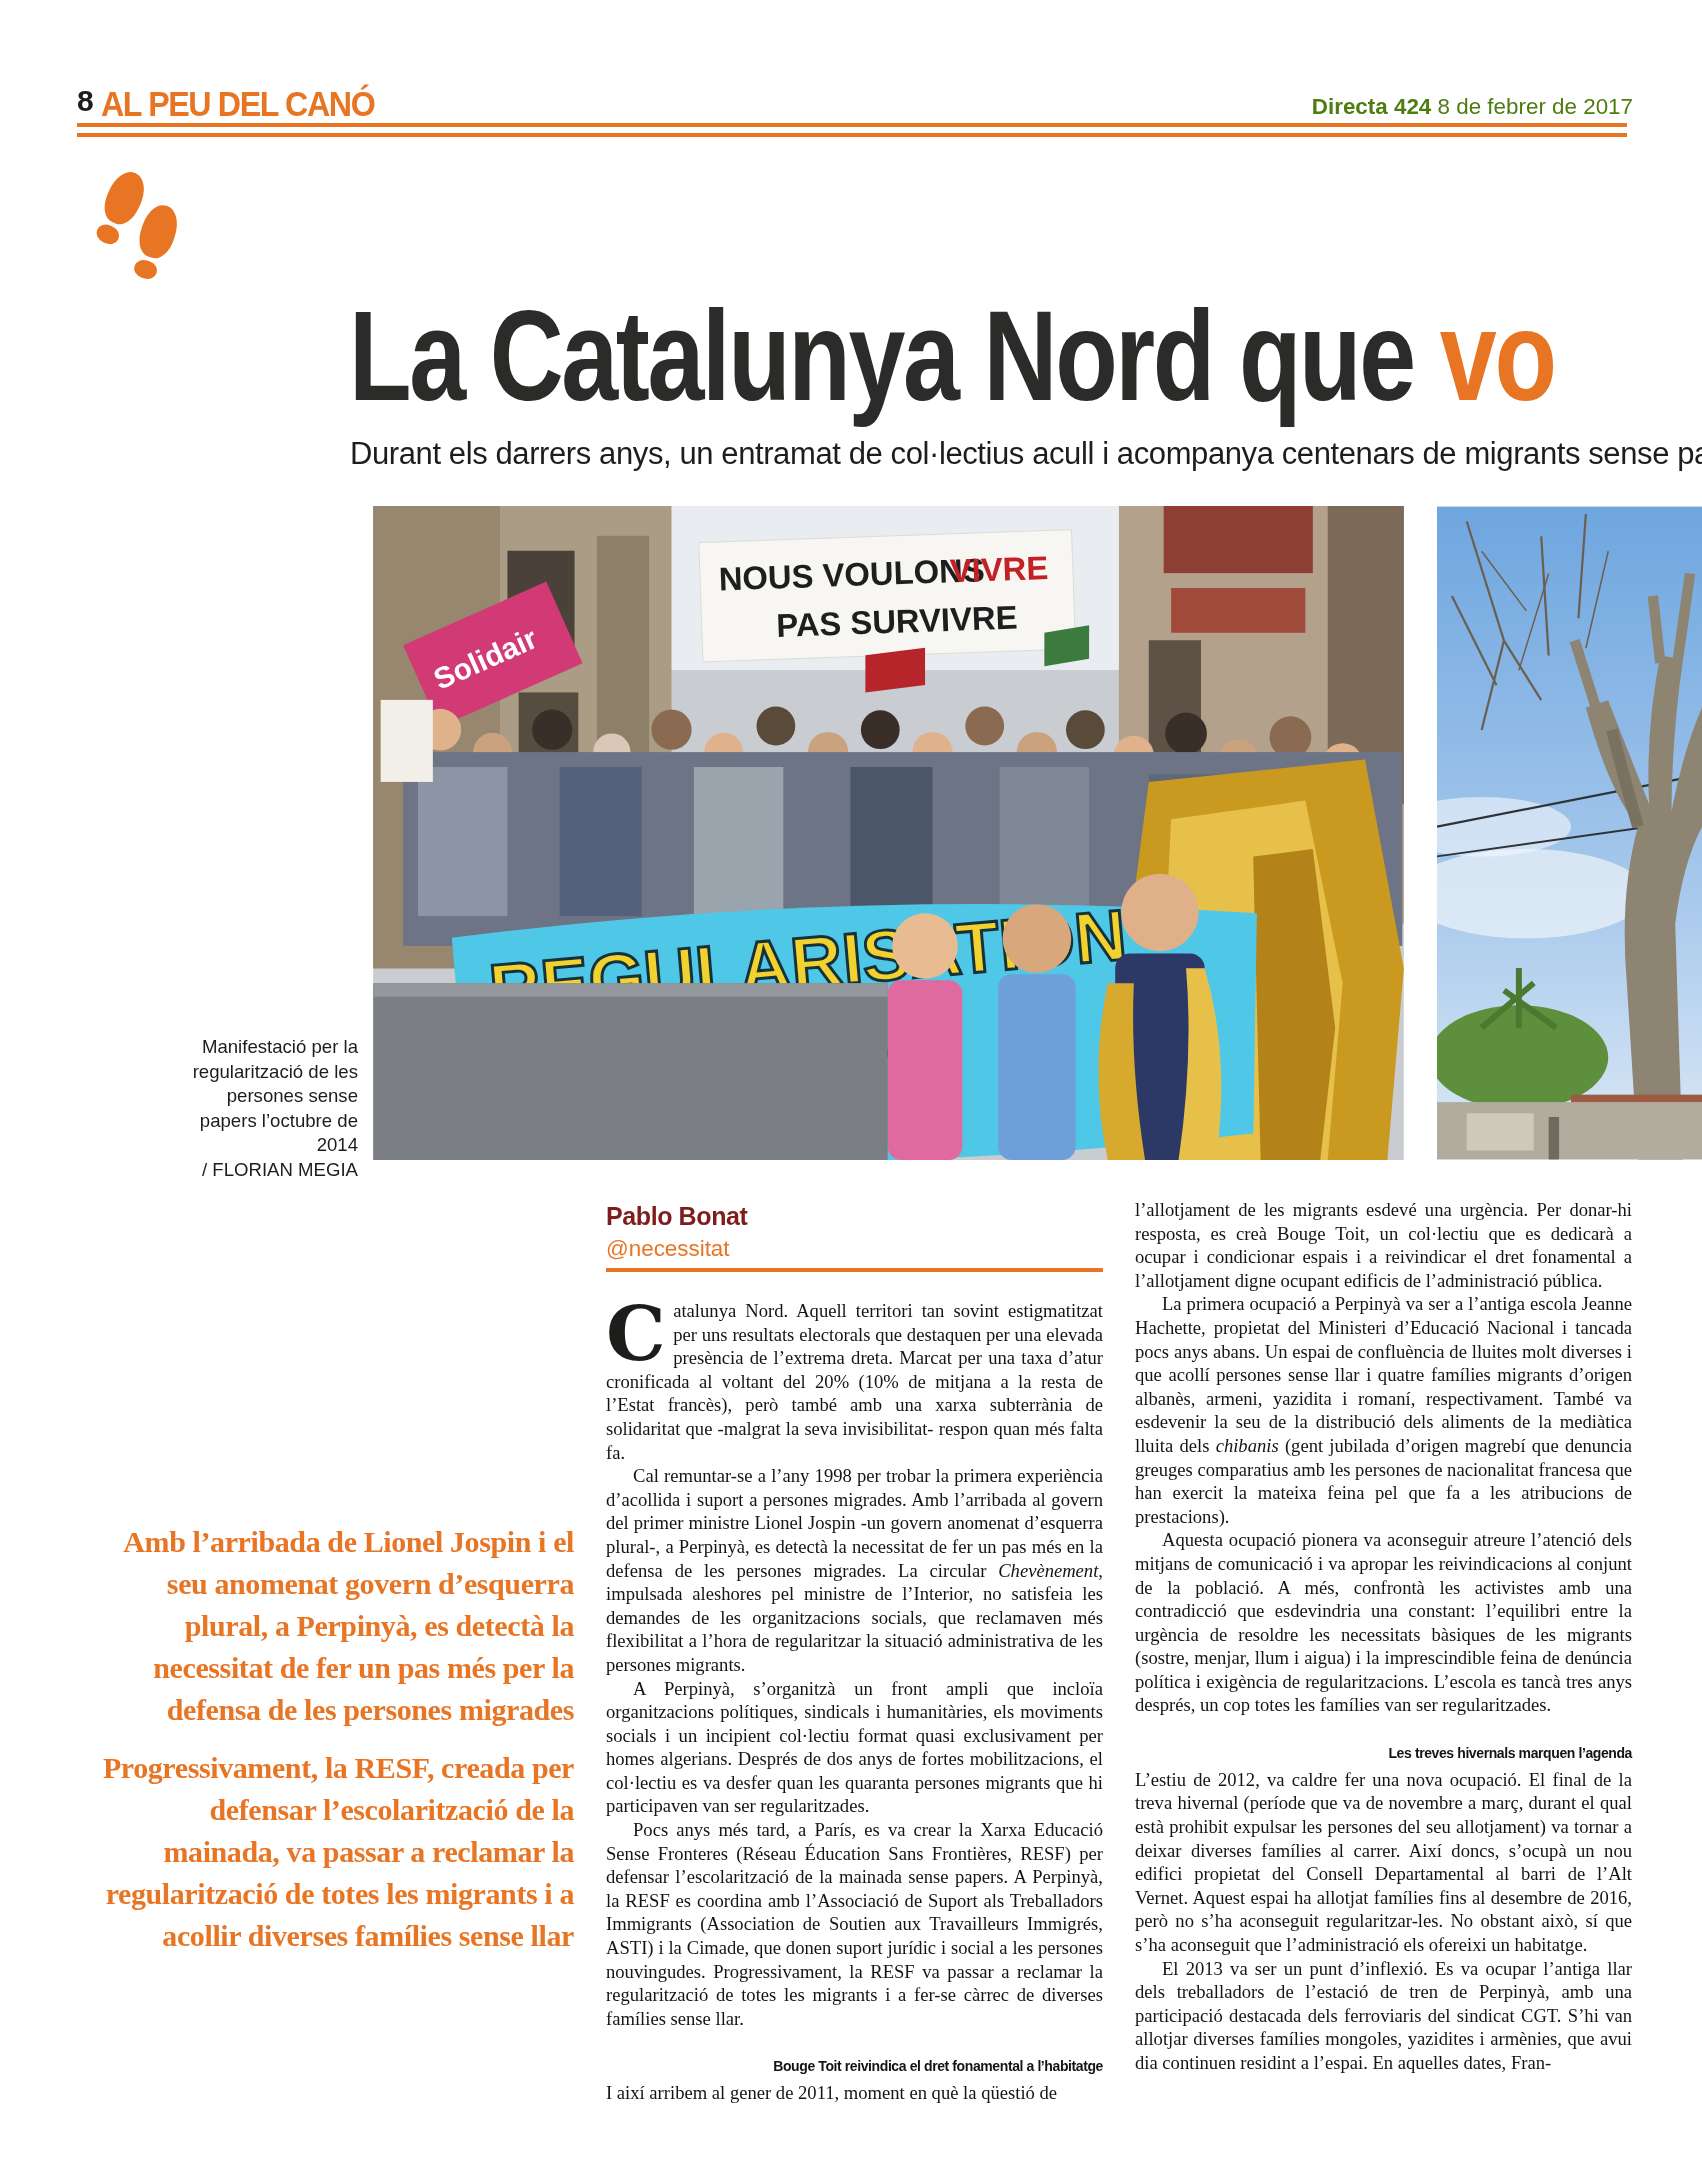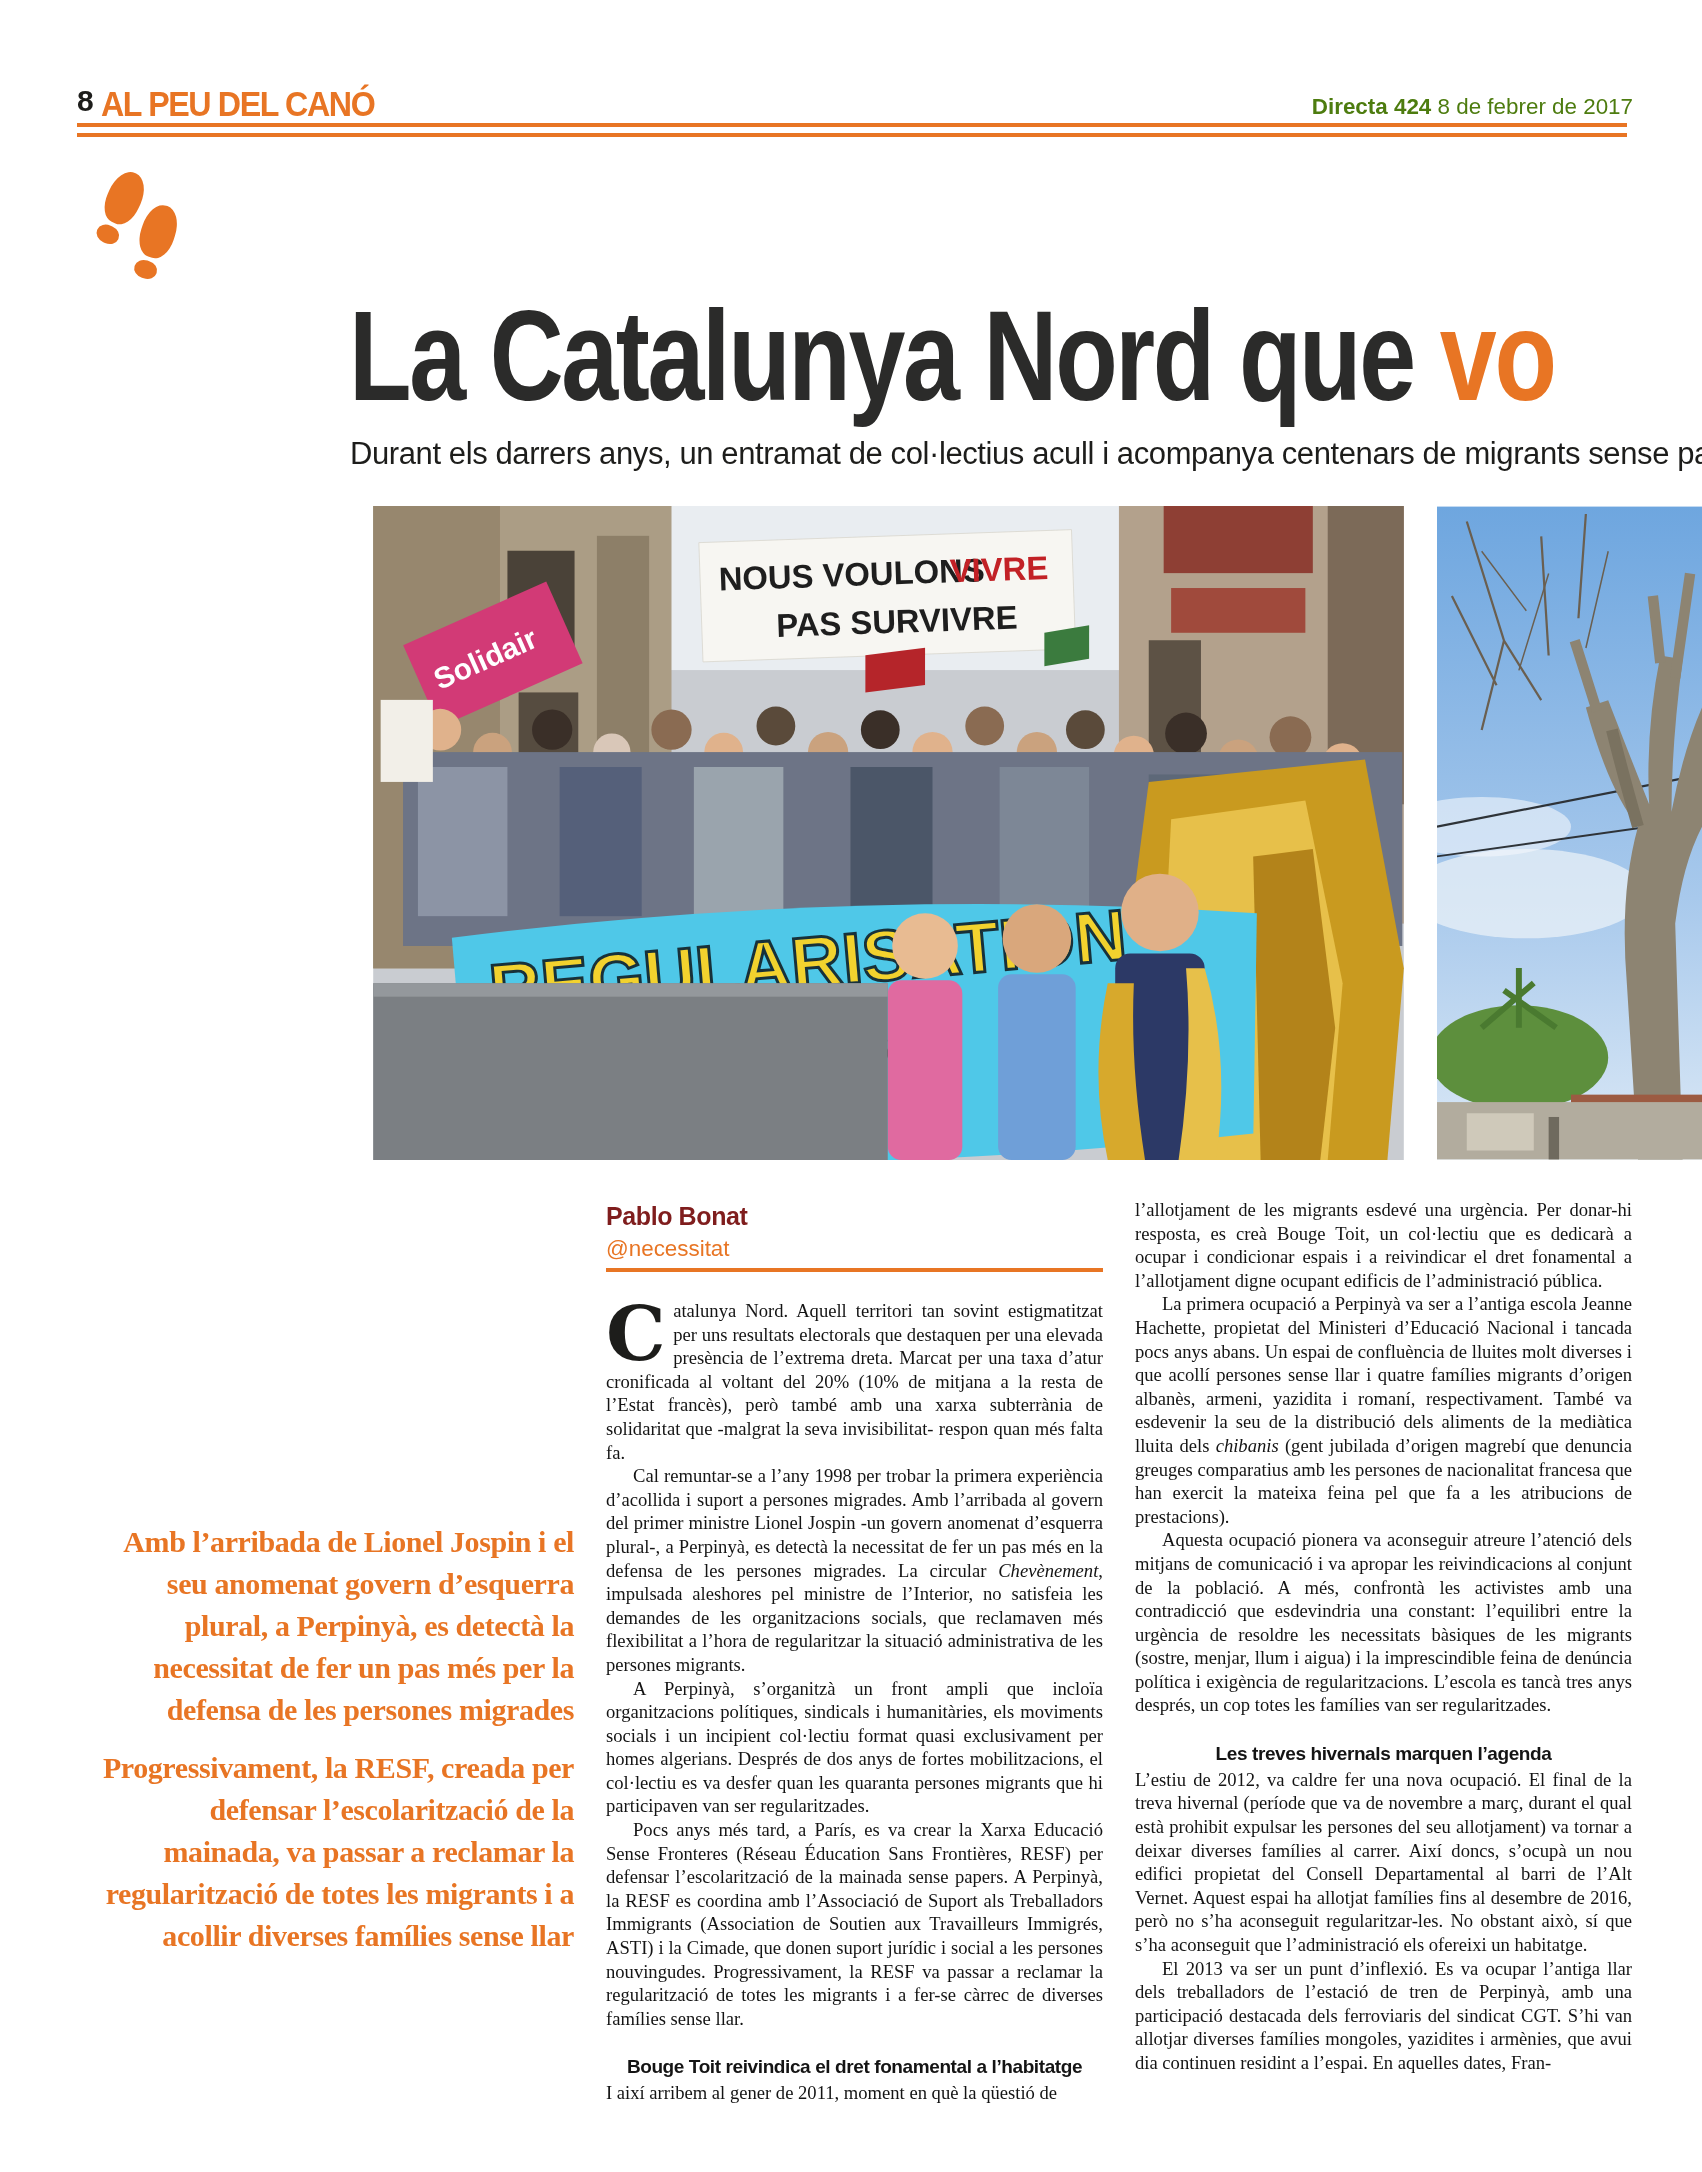--- a/index.html
+++ b/index.html
@@ -47,22 +47,22 @@
 
   
   .col{position:absolute;width:497px;font-family:"Liberation Serif",serif;
        font-size:18.6px;line-height:23.6px;text-align:justify;color:#141414;}
   .col1{left:606px;top:1299px;}
   .col2{left:1135px;top:1198px;}
   .col p{margin:0;}
   .col p.ind{text-indent:27px;}
   .dropcap{float:left;font-family:"DejaVu Serif",serif;font-weight:700;
            font-size:75px;line-height:61px;padding:4.5px 7.5px 0 0;color:#1d1d1b;}
-  .subhead{font-family:"Liberation Sans",sans-serif;font-weight:700;font-size:19px;
-           letter-spacing:-0.4px;margin:25px 0 2.2px 0 !important;text-align:center;}
+  .subhead{font-family:"Liberation Sans",sans-serif;font-weight:700;font-size:14px;
+           letter-spacing:-0.4px;margin:25px 0 2.2px 0 !important;text-align:right;}
 
   
   .pullquote{position:absolute;left:97px;width:477px;text-align:right;
              font-family:"Liberation Serif",serif;font-weight:700;
              font-size:30px;line-height:42px;color:#e87524;letter-spacing:-0.4px;}
   .pq1{top:1521px;} .pq2{top:1747px;}
 </style>
 </head>
 <body>
 
@@ -226,20 +226,24 @@
 
       <ellipse cx="110" cy="740" rx="120" ry="70" fill="#5d8f3d"></ellipse>
       <path d="M60,700 L130,640 M110,700 L110,620 M160,700 L90,650" stroke="#4a7a30" stroke-width="8" fill="none"></path>
       <rect x="180" y="790" width="176" height="30" fill="#9c5b42"></rect>
       <rect x="0" y="800" width="356" height="77" fill="#b2ac9e"></rect>
       <rect x="40" y="815" width="90" height="50" fill="#cfc9ba"></rect>
       <rect x="150" y="820" width="14" height="57" fill="#6f6a5e"></rect>
     </svg>
   </div>
 
+  <div class="caption">
+    <span>Manifestació per la regularització de les persones sense papers l’octubre de 2014</span>
+    <span class="credit">/ FLORIAN MEGIA</span>
+  </div>
 
   <div class="byline">
     <div class="name">Pablo Bonat</div>
     <div class="handle">@necessitat</div>
   </div>
   <div class="byline-rule"></div>
 
   <div class="pullquote pq1">Amb l’arribada de Lionel Jospin i el seu anomenat govern d’esquerra plural, a Perpinyà, es detectà la necessitat de fer un pas més per la defensa de les persones migrades</div>
   <div class="pullquote pq2">Progressivament, la RESF, creada per defensar l’escolarització de la mainada, va passar a reclamar la regularització de totes les migrants i a acollir diverses famílies sense llar</div>
 

